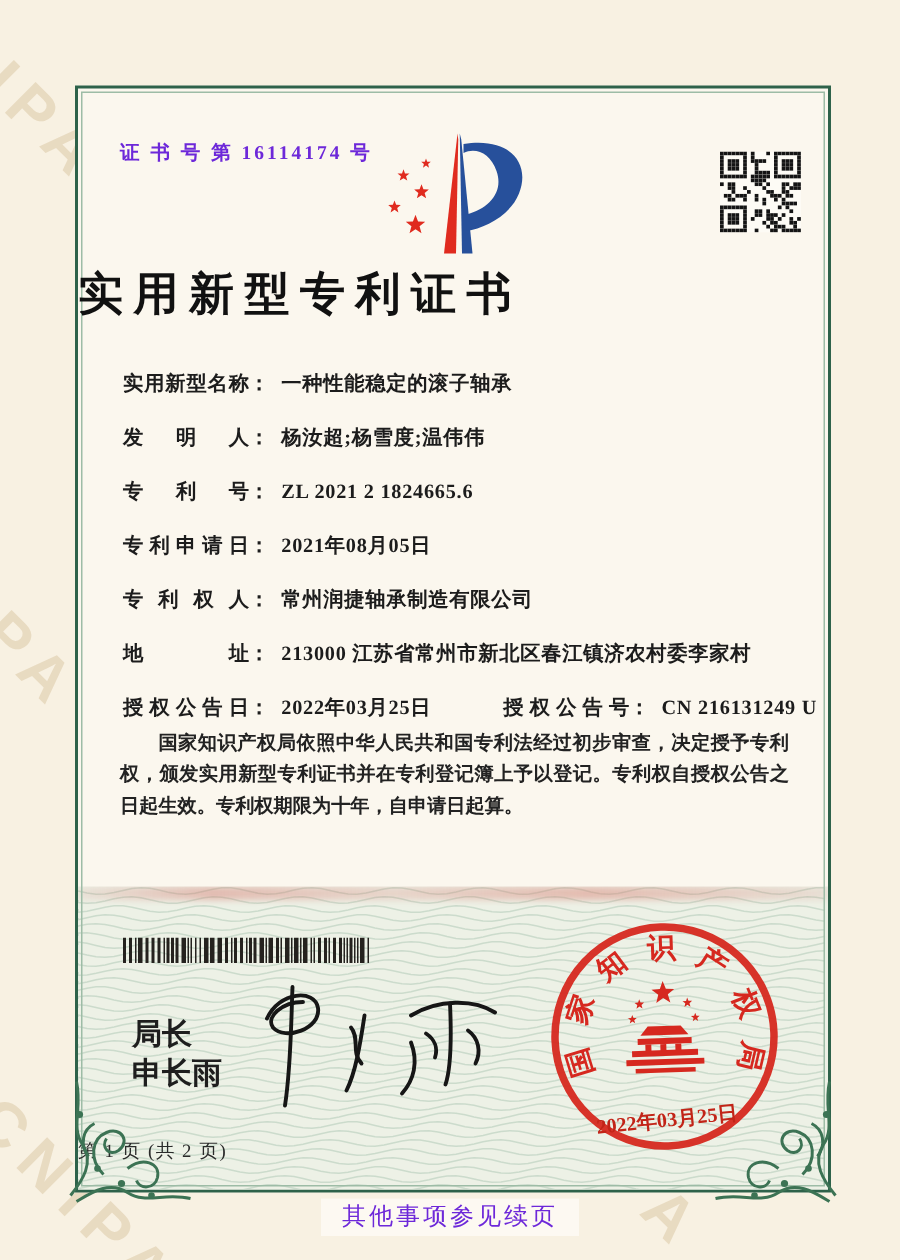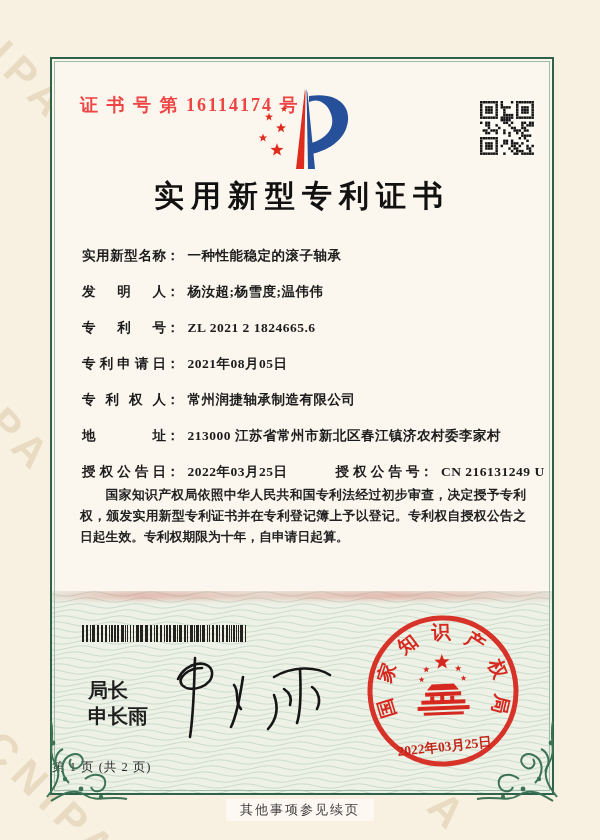--- a/index.html
+++ b/index.html
@@ -26,27 +26,27 @@
     position:absolute;left:0;right:0;top:532px;bottom:0;
     background:#edf1e6;overflow:hidden;z-index:2;
   }
   .band svg{position:absolute;left:0;top:0;}
   .band-blush{
     position:absolute;left:0;right:0;top:0;height:9px;
     background:linear-gradient(90deg,rgba(205,120,110,.12),rgba(212,114,104,.42) 18%,rgba(212,114,104,.22) 42%,rgba(216,124,112,.46) 68%,rgba(205,120,110,.15));
     filter:blur(2px);
   }
   .cert-no{
-    position:absolute;left:28px;top:34px;font-size:18px;letter-spacing:2px;
-    font-weight:600;color:#ef4444;z-index:5;
+    position:absolute;left:28px;top:34px;font-size:13px;letter-spacing:2px;
+    font-weight:600;color:#6d28d9;z-index:5;
   }
   .logo{position:absolute;left:198px;top:28px;z-index:5;}
   .qr{position:absolute;left:428px;top:42px;z-index:5;}
   .title{
-    position:absolute;left:0;right:0;top:117px;text-align:center;
+    position:absolute;left:0;right:0;top:117px;
     font-size:30px;font-weight:bold;letter-spacing:7px;color:#111;z-index:5;
   }
   .fields{position:absolute;left:30px;right:24px;top:188px;z-index:5;font-family:Liberation Serif, serif;}
   .row{height:20px;margin-bottom:16px;font-size:13.5px;font-weight:600;white-space:nowrap;}
   .flabel{
     display:inline-block;width:84px;text-align:justify;text-align-last:justify;
     vertical-align:top;
   }
   .fcolon{display:inline-block;margin-right:8px;}
   .fvalue{letter-spacing:.5px;}
@@ -68,21 +68,21 @@
   .seal{position:absolute;left:312px;top:553px;z-index:6;transform:rotate(-2deg);}
   .page-no{
     position:absolute;left:0;right:0;top:700px;text-align:left;
     font-size:12.5px;letter-spacing:1px;color:#2a2a2a;z-index:5;
   }
   .cont-note{
     position:absolute;left:0;right:0;top:799px;text-align:center;z-index:4;
   }
   .cont-note span{
     display:inline-block;background:rgba(253,250,243,.92);
-    padding:2px 14px;font-size:13px;letter-spacing:2px;color:#404040;
+    padding:2px 14px;font-size:16px;letter-spacing:2px;color:#6d28d9;
   }
   .ornament{position:absolute;z-index:7;pointer-events:none;}
   .orn-bl{left:-13px;bottom:-15px;}
   .orn-br{right:-13px;bottom:-15px;transform:scaleX(-1);}
 </style>
 </head>
 <body>
 
 <div class="page">
 

